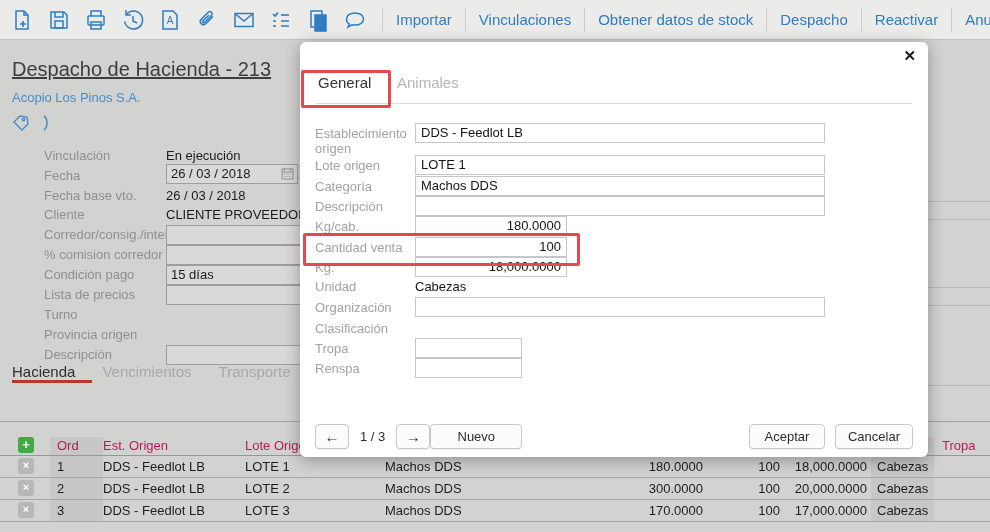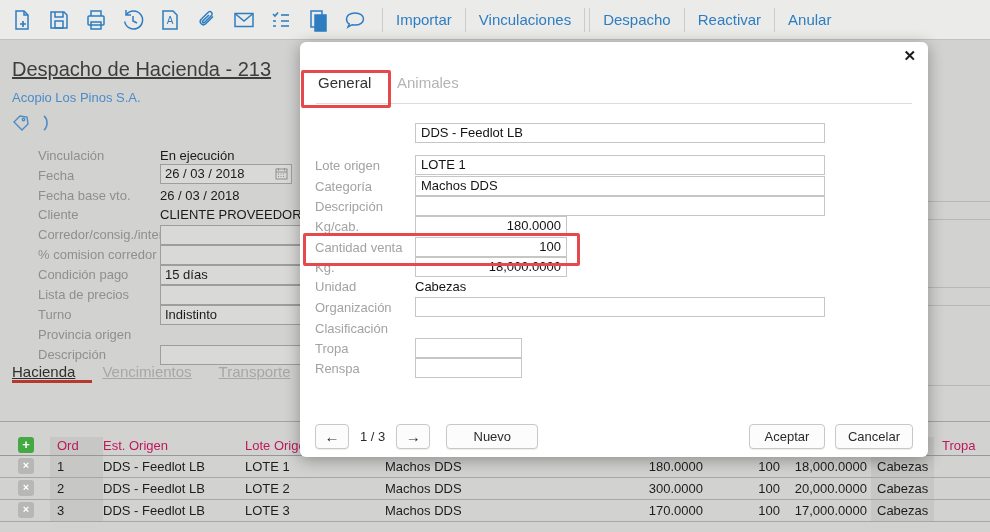--- a/index.html
+++ b/index.html
@@ -20,37 +20,37 @@
   .tb-icon svg{display:block;}
   .tb-sep{width:1px;height:24px;background:#cccccb;margin:0 2px;flex:0 0 auto;}
   .tb-item{
     color:#2e7dc1;font-size:15px;padding:0 11px;white-space:nowrap;cursor:pointer;flex:0 0 auto;
   }
   
   .page-title{position:absolute;left:12px;top:58px;font-size:20px;color:#3d3d3c;text-decoration:underline;}
   .page-subtitle{position:absolute;left:12px;top:90px;font-size:13px;color:#4b8cc7;cursor:pointer;}
   .tagbar{position:absolute;left:12px;top:114px;display:flex;gap:12px;align-items:center;}
   
-  .lrow{position:absolute;left:0;width:330px;height:20px;text-decoration:underline;}
+  .lrow{position:absolute;left:6px;width:330px;height:20px;text-decoration:underline;}
   .llabel{position:absolute;left:38px;top:2px;font-size:13px;color:#8f8f8e;white-space:nowrap;}
   .lval{position:absolute;left:160px;top:2px;font-size:13px;color:#1b1b1b;white-space:nowrap;}
   .linput{
     position:absolute;left:160px;top:0;width:150px;height:16px;
     background:#d9d9d8;border:1px solid #9e9e9d;
     font-size:13px;color:#1b1b1b;padding:1px 4px;line-height:16px;white-space:nowrap;cursor:text;
   }
   .ldate{
     position:absolute;left:160px;top:0;width:122px;height:16px;
     background:#d9d9d8;border:1px solid #9e9e9d;
     font-size:13px;color:#1b1b1b;padding:1px 4px;line-height:16px;white-space:nowrap;cursor:pointer;
   }
   .cal-ic{position:absolute;right:3px;top:2px;}
   
   .tabs{position:absolute;left:12px;top:363px;display:flex;gap:27px;}
-  .tab{font-size:15px;color:#a7a7a6;cursor:pointer;white-space:nowrap;text-decoration:underline;}
+  .tab{font-size:15px;color:#a7a7a6;cursor:pointer;white-space:nowrap;}
   .tab.active{color:#2f2f2e;}
   .tab-underline{position:absolute;left:12px;top:380px;width:80px;height:3px;background:#b5392d;}
   .hline{position:absolute;left:0;top:421px;width:990px;height:1px;background:#a3a3a2;}
   
   .bgline{position:absolute;left:600px;width:390px;height:1px;background:#aaaaa9;opacity:.65;z-index:1;}
   
   .col-band{position:absolute;top:437px;height:85px;background:rgba(0,0,0,0.05);z-index:1;}
   .thead{position:absolute;left:0;top:437px;width:990px;height:18px;border-bottom:1px solid #97979a;z-index:2;}
   .trow{position:absolute;left:0;width:990px;height:21px;border-bottom:1px solid #a7a7a6;z-index:2;}
   .tcell{position:absolute;top:3px;font-size:13px;color:#1d1d1c;white-space:nowrap;}
@@ -167,20 +167,21 @@
   <div class="tb-icon">
     <svg width="24" height="24" viewBox="0 0 24 24" fill="none" stroke="#2e7dc1" stroke-width="1.5">
       <path d="M12 5c5 0 8.5 2.6 8.5 6s-3.5 6-8.5 6c-1 0-2-.1-2.9-.3L5 19l1.2-3C4.6 15 3.5 13.2 3.5 11c0-3.4 3.5-6 8.5-6z"></path>
     </svg>
   </div>
   <div class="tb-sep"></div>
   <div class="tb-item">Importar</div>
   <div class="tb-sep"></div>
   <div class="tb-item">Vinculaciones</div>
   <div class="tb-sep"></div>
+  <div class="tb-item">Obtener datos de stock</div>
   <div class="tb-sep"></div>
   <div class="tb-item">Despacho</div>
   <div class="tb-sep"></div>
   <div class="tb-item">Reactivar</div>
   <div class="tb-sep"></div>
   <div class="tb-item">Anular</div>
 </div>
 
 <div class="page-title">Despacho de Hacienda - 213</div>
 <div class="page-subtitle">Acopio Los Pinos S.A.</div>
@@ -234,21 +235,20 @@
 <div class="lrow" style="top:265px">
   <span class="llabel" style="top:2px">Condición pago</span>
   <div class="linput">15 días</div>
 </div>
 <div class="lrow" style="top:285px">
   <span class="llabel" style="top:2px">Lista de precios</span>
   <div class="linput"></div>
 </div>
 <div class="lrow" style="top:305px">
   <span class="llabel" style="top:2px">Turno</span>
-  <div class="linput">Indistinto</div>
 </div>
 <div class="lrow" style="top:325px">
   <span class="llabel" style="top:2px">Provincia origen</span>
 </div>
 <div class="lrow" style="top:345px">
   <span class="llabel" style="top:2px">Descripción</span>
   <div class="linput"></div>
 </div>
 
 <div class="tabs">
@@ -314,20 +314,21 @@
 </div>
 
 <div class="modal">
   <span class="m-close">✕</span>
 
   <span class="m-tab active">General</span>
   <span class="m-tab inactive">Animales</span>
   <div class="m-tabline"></div>
   <div class="ann ann-tab"></div>
 
+  <span class="mlabel" style="top:84px">Establecimiento origen</span>
   <div class="minput w" style="top:81px">DDS - Feedlot LB</div>
 
   <span class="mlabel" style="top:116px">Lote origen</span>
   <div class="minput w" style="top:113px">LOTE 1</div>
 
   <span class="mlabel" style="top:137px">Categoría</span>
   <div class="minput w" style="top:134px">Machos DDS</div>
 
   <span class="mlabel" style="top:157px">Descripción</span>
   <div class="minput w" style="top:154px"></div>
@@ -353,18 +354,18 @@
   <span class="mlabel" style="top:299px">Tropa</span>
   <div class="minput s" style="top:296px"></div>
 
   <span class="mlabel" style="top:319px">Renspa</span>
   <div class="minput s" style="top:316px"></div>
 
   <div class="m-footer">
     <div class="btn nav">←</div>
     <span class="pager">1 / 3</span>
     <div class="btn nav">→</div>
-    <div class="btn" style="width:92px;margin-left:16px">Nuevo</div>
+    <div class="btn" style="width:92px;">Nuevo</div>
     <div class="spacer"></div>
     <div class="btn" style="width:76px">Aceptar</div>
     <div class="btn" style="width:78px;margin-left:10px">Cancelar</div>
   </div>
 </div>
 
 </body></html>

